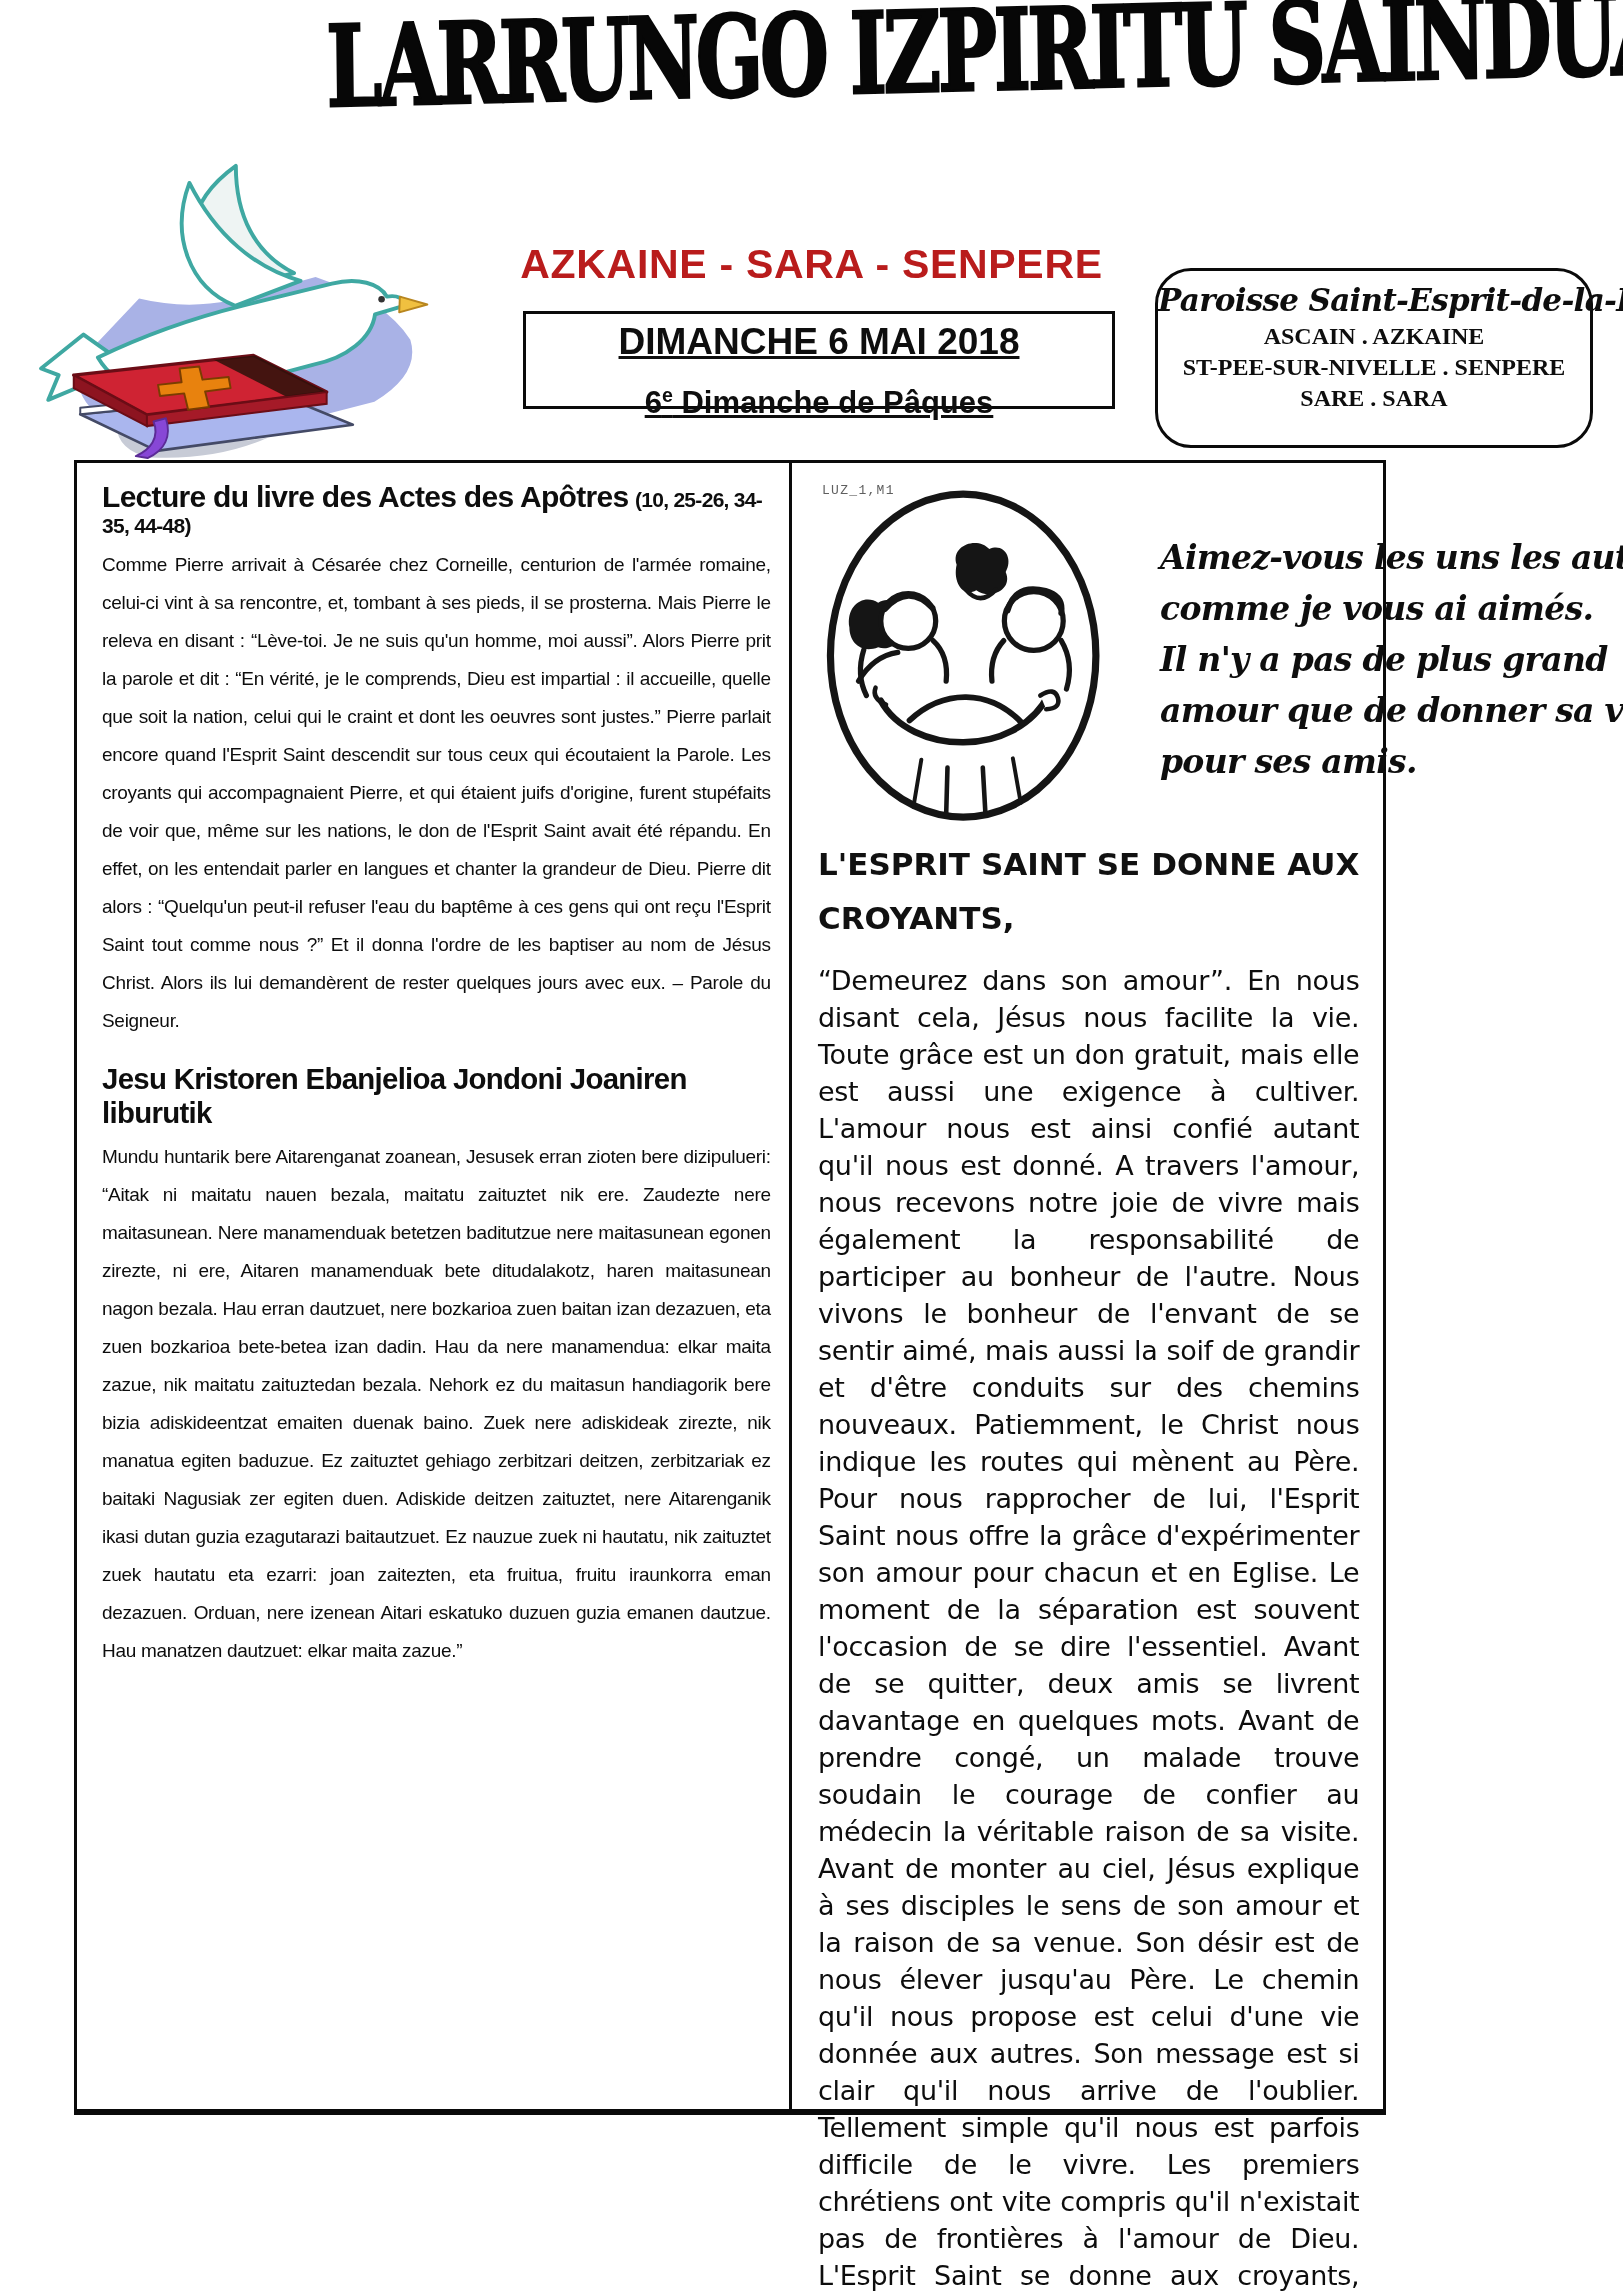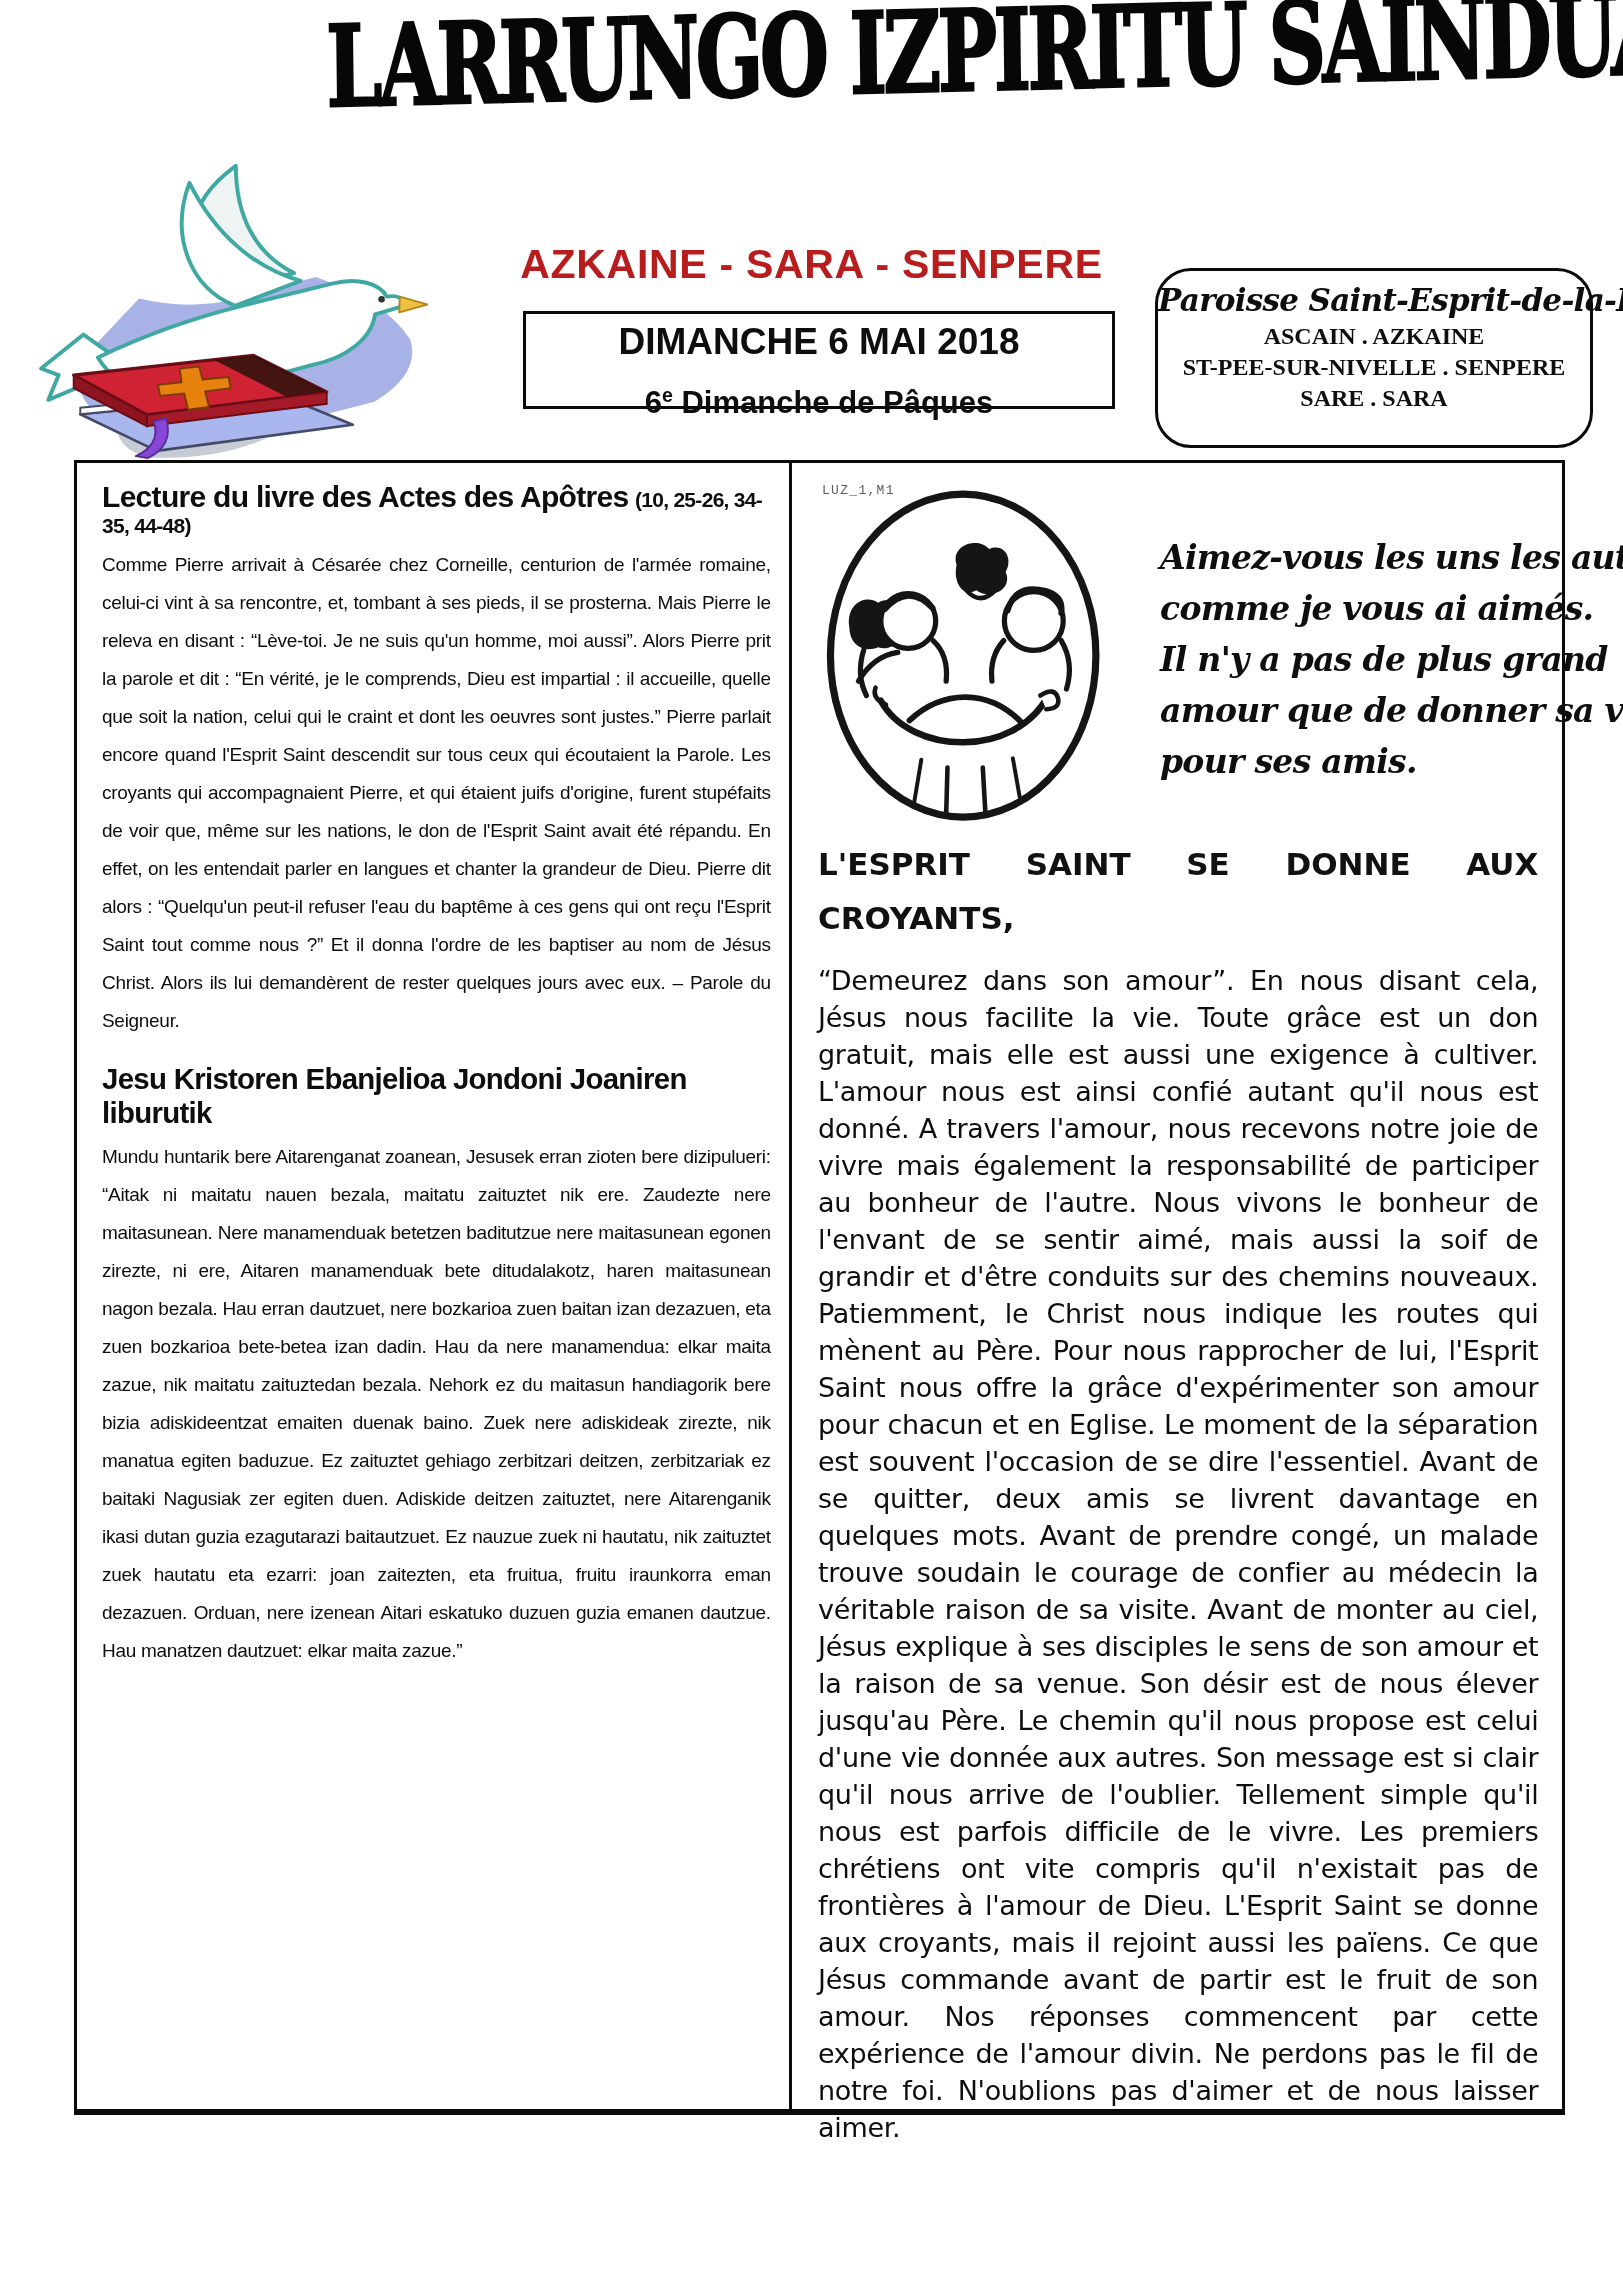--- a/index.html
+++ b/index.html
@@ -14,41 +14,41 @@
     letter-spacing:-3.3px;text-align:center;white-space:nowrap;color:#070707;
     transform:scaleY(1.42) rotate(-1deg);transform-origin:center;
     -webkit-text-stroke:2px #070707;
   }
   .masthead-subtitle{
     position:absolute;left:445px;top:241px;width:733px;text-align:center;
     font-size:41px;font-weight:bold;letter-spacing:0.7px;color:#b91c1c;
   }
   .date-box{
     position:absolute;left:523px;top:311px;width:592px;height:98px;
-    border:3.3px solid #0a0a0a;box-sizing:border-box;text-align:center;
+    border:3.3px solid #0a0a0a;box-sizing:border-box;text-align:center;text-decoration:underline;
   }
   .date-line1{margin-top:6.5px;font-size:37px;font-weight:bold;}
   .date-line2{margin-top:21px;font-size:31px;font-weight:bold;}
   .date-line2 sup{font-size:19.6px;}
   .parish-box{
     position:absolute;left:1155px;top:268px;width:438px;height:180px;
     border:3.3px solid #0a0a0a;border-radius:36px;box-sizing:border-box;
     text-align:center;padding-top:7.9px;
   }
   .parish-title{
     font-family:"DejaVu Serif",serif;font-style:italic;font-weight:bold;
     font-size:31px;line-height:42px;letter-spacing:-0.7px;white-space:nowrap;
   }
   .parish-line{
     font-family:Liberation Serif, serif;font-weight:bold;
     font-size:24px;line-height:31px;white-space:nowrap;
   }
   
   .content-box{
-    position:absolute;left:74px;top:460px;width:1491px;height:1655px;
+    position:absolute;left:74px;top:460px;width:1312px;height:1655px;
     border:3.3px solid #0a0a0a;border-bottom-width:6.5px;box-sizing:border-box;
   }
   .column-divider{
     position:absolute;left:712px;top:0;bottom:0;width:3.3px;background:#0a0a0a;
   }
   .left-column{
     position:absolute;left:0;top:0;width:712px;height:100%;
     box-sizing:border-box;padding:17px 18.3px 0 25px;
   }
   .reading-heading{font-size:30px;font-weight:bold;letter-spacing:-0.7px;}

